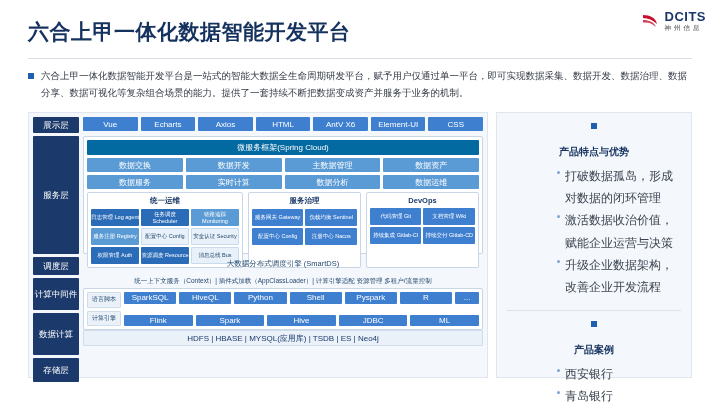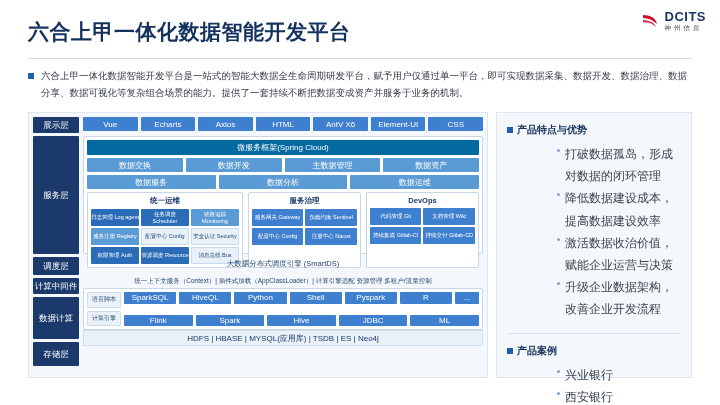--- a/index.html
+++ b/index.html
@@ -108,21 +108,21 @@
   }
   .compute-right { flex: 1; display: flex; flex-direction: column; gap: 11px; }
 
   .storage {
     background: #eaf1f9; border: 1px solid #cfdcea; color: #1b3a6b;
     font-size: 8px; height: 16px; display: flex; align-items: center; justify-content: center;
     border-radius: 1px;
   }
 
   
-  .rp-head { display: flex; align-items: center; gap: 4px; margin-bottom: 6px; }
+  .rp-head { display: flex; align-items: center; gap: 16px; margin-bottom: 6px; flex-direction: column; }
   .rp-square { width: 6px; height: 6px; background: #1f5fb0; flex: none; }
   .rp-title { font-size: 10px; font-weight: bold; color: #15325f; }
   .rp-list { list-style: none; margin: 0 0 12px 2px; }
   .rp-list li {
     font-size: 12px; color: #3b4450; line-height: 1.85;
     position: relative; padding-left: 8px; margin-left: 48px;
   }
   .rp-list li:before {
     content: ""; position: absolute; left: 0; top: 6px;
     width: 3px; height: 3px; background: #7aa4d8; border-radius: 50%;
@@ -155,21 +155,21 @@
     <span class="intro-bullet"></span>
     <span class="intro-text">六合上甲一体化数据智能开发平台是一站式的智能大数据全生命周期研发平台，赋予用户仅通过单一平台，即可实现数据采集、数据开发、数据治理、数据分享、数据可视化等复杂组合场景的能力。提供了一套持续不断把数据变成资产并服务于业务的机制。</span>
   </div>
 
   <div class="left-panel">
 
     <div class="layer-col">
       <div class="layer" style="height:16px">展示层</div>
       <div class="layer" style="height:118px">服务层</div>
       <div class="layer" style="height:18px">调度层</div>
-      <div class="layer" style="height:16px">计算中间件</div>
+      <div class="layer" style="height:32px">计算中间件</div>
       <div class="layer" style="height:42px">数据计算</div>
       <div class="layer" style="height:24px">存储层</div>
     </div>
 
     <div class="content-col">
 
       <div class="row" style="height:16px">
         <div class="cell">Vue</div>
         <div class="cell">Echarts</div>
         <div class="cell">Axios</div>
@@ -183,20 +183,21 @@
         <div class="band" style="margin-bottom:3px;">微服务框架(Spring Cloud)</div>
 
         <div class="row">
           <div class="cell lt">数据交换</div>
           <div class="cell lt">数据开发</div>
           <div class="cell lt">主数据管理</div>
           <div class="cell lt">数据资产</div>
         </div>
         <div class="row">
           <div class="cell lt">数据服务</div>
+          <div class="cell lt">实时计算</div>
           <div class="cell lt">数据分析</div>
           <div class="cell lt">数据运维</div>
         </div>
 
         <div class="tri" style="margin-top:3px;">
 
           <div class="tri-box" style="flex:1.55">
             <div class="tri-title">统一运维</div>
             <div class="mini-grid">
               <div class="mini">日志管理 Log agent</div>
@@ -271,33 +272,31 @@
   </div>
 
   <div class="right-panel">
 
     <div class="rp-head">
       <span class="rp-square"></span>
       <span class="rp-title">产品特点与优势</span>
     </div>
     <ul class="rp-list">
       <li>打破数据孤岛，形成对数据的闭环管理</li>
-      <li>降低数据建设成本，提高数据建设效率</li>
       <li>激活数据收治价值，赋能企业运营与决策</li>
       <li>升级企业数据架构，改善企业开发流程</li>
     </ul>
 
     <div class="rp-sep"></div>
 
     <div class="rp-head">
       <span class="rp-square"></span>
       <span class="rp-title">产品案例</span>
     </div>
     <ul class="rp-list" style="margin-bottom:2px;">
-      <li>兴业银行</li>
       <li>西安银行</li>
       <li>青岛银行</li>
       <li>河北农信</li>
     </ul>
     <div class="rp-more">……</div>
 
   </div>
 
 </div>
 

